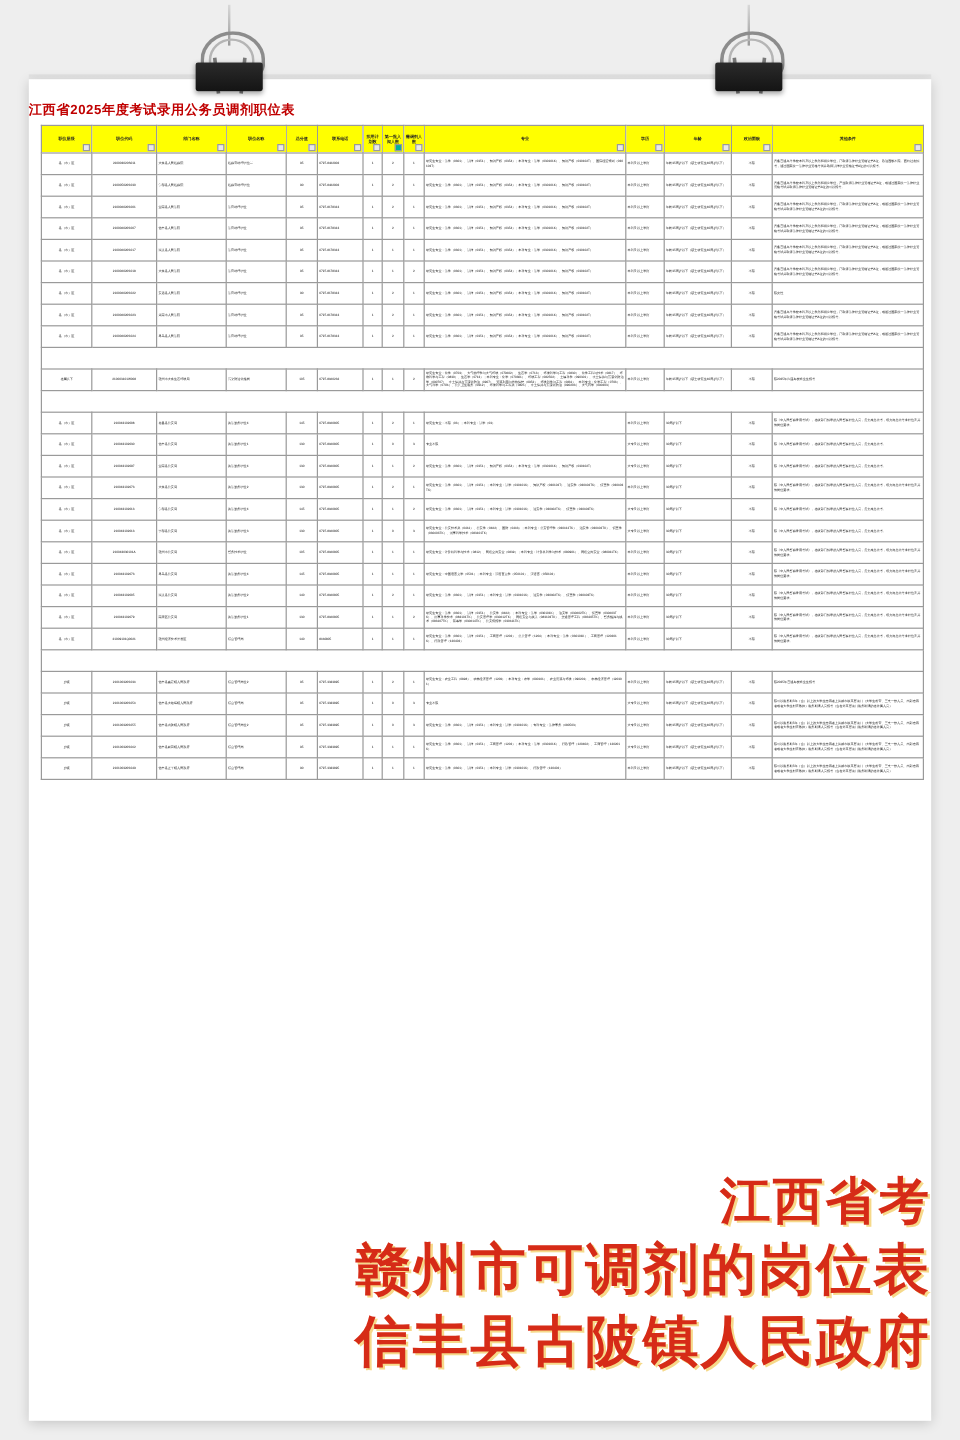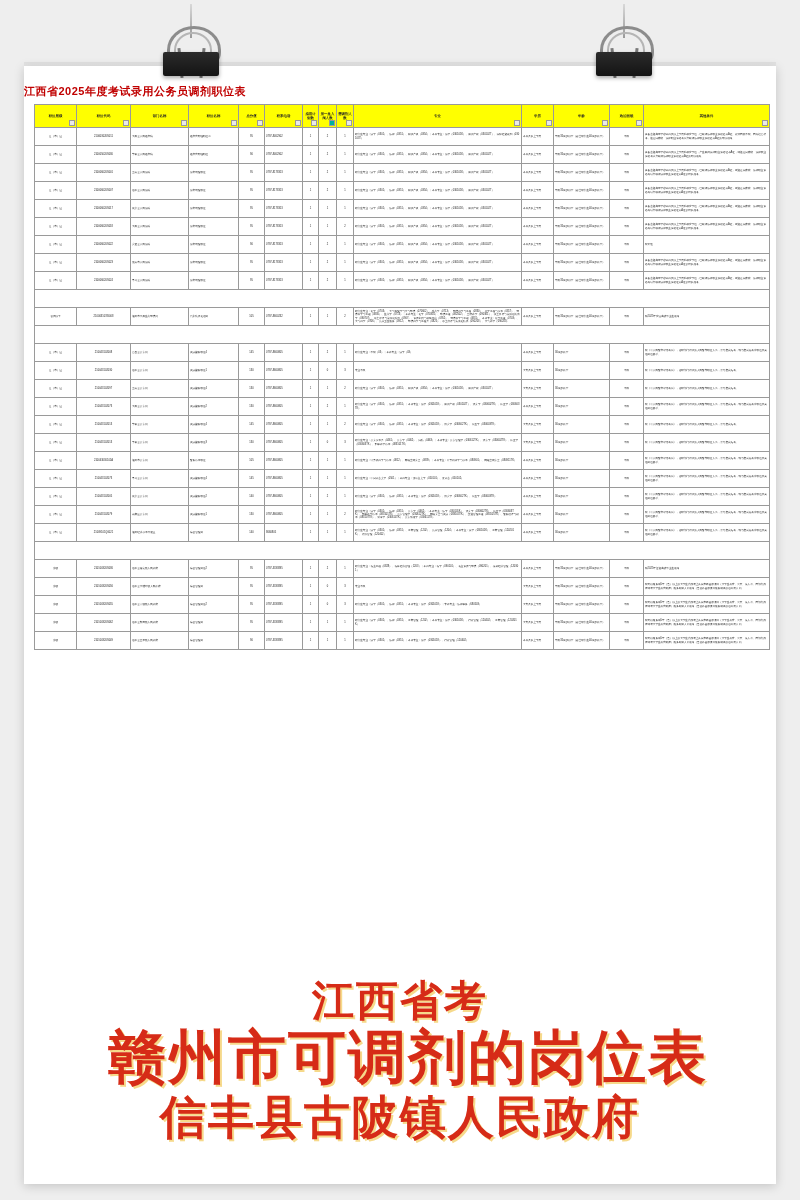--- a/index.html
+++ b/index.html
@@ -84,30 +84,30 @@
   }
   thead th.hl .filt{background:#00b0a0;}
   td.c{text-align:center;}
   td.l{text-align:left;}
   tbody tr{height:18px;}
   tbody td{background:#ffffff;}
   .spacer td{border-left:0.5px solid #9a9a9a;border-right:0.5px solid #9a9a9a;border-top:none;border-bottom:none;height:6px;}
 
   
   .caption{
-    position:absolute;left:24px;top:975px;width:752px;text-align:center;
+    position:absolute;left:24px;top:975px;width:752px;text-align:right;
   }
   .caption div{
     color:#d62b17;font-weight:bold;
     font-family:"DejaVu Serif","Liberation Serif",serif;
     text-shadow:2px 2px 0 #f6d98a;
     letter-spacing:2px;
   }
   .cap1{font-size:42px;line-height:52px;}
-  .cap2{font-size:58px;line-height:60px;margin-left:16px;}
+  .cap2{font-size:46px;line-height:60px;margin-left:16px;}
   .cap3{font-size:46px;line-height:60px;}
 </style>
 </head>
 <body>
 
 <div class="stage">
 
   <div class="paper-top-fade"></div>
   <div class="paper"></div>
 

